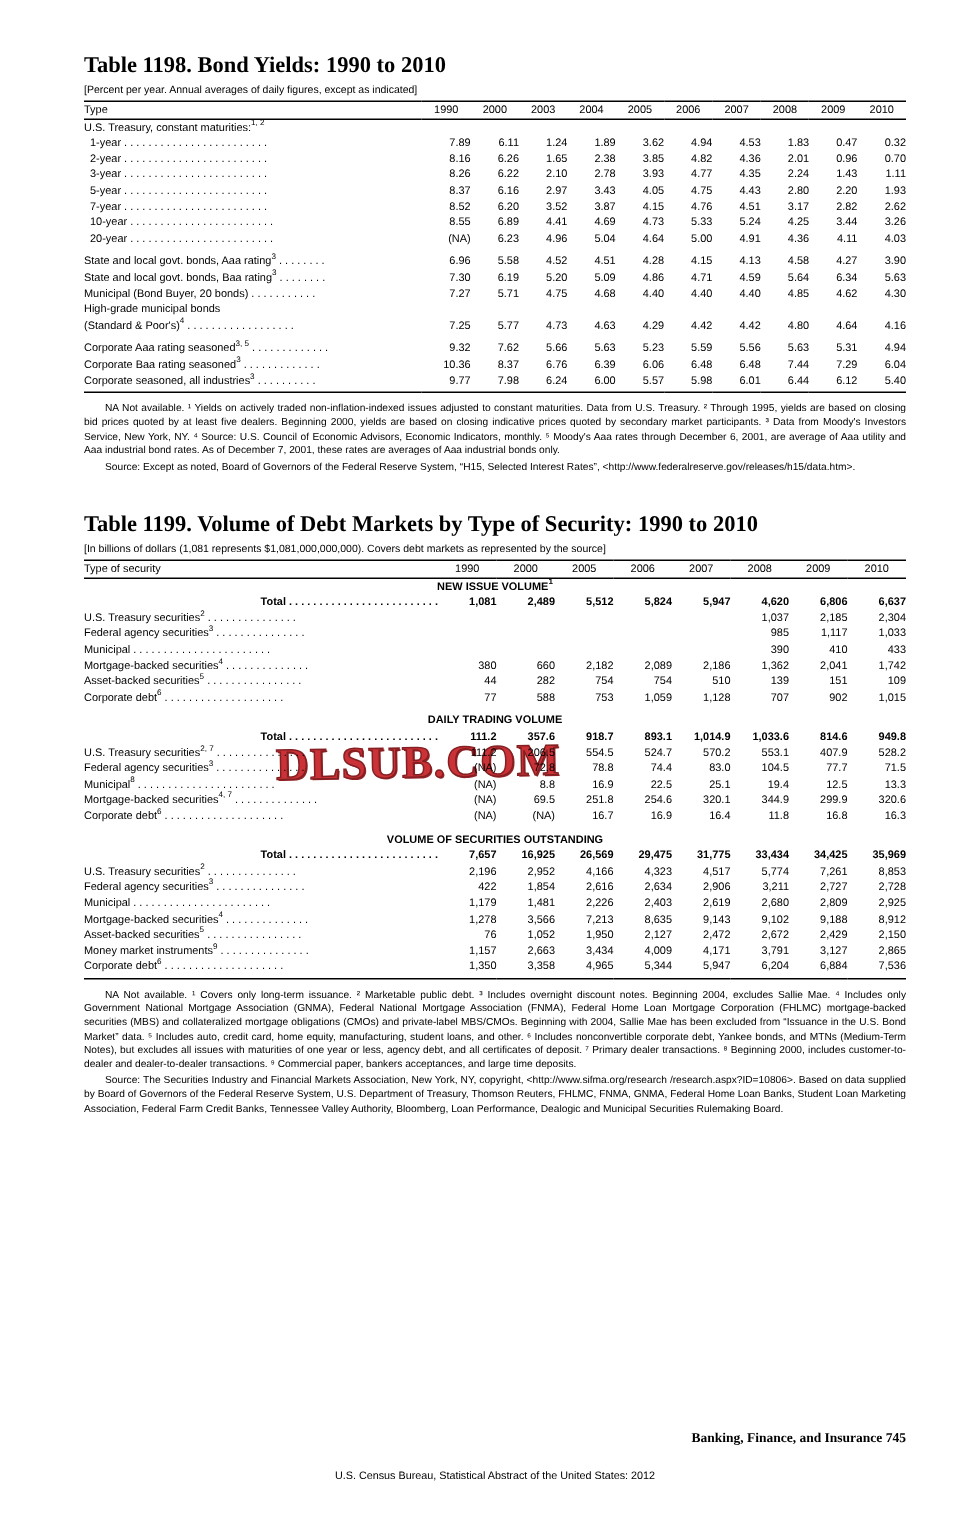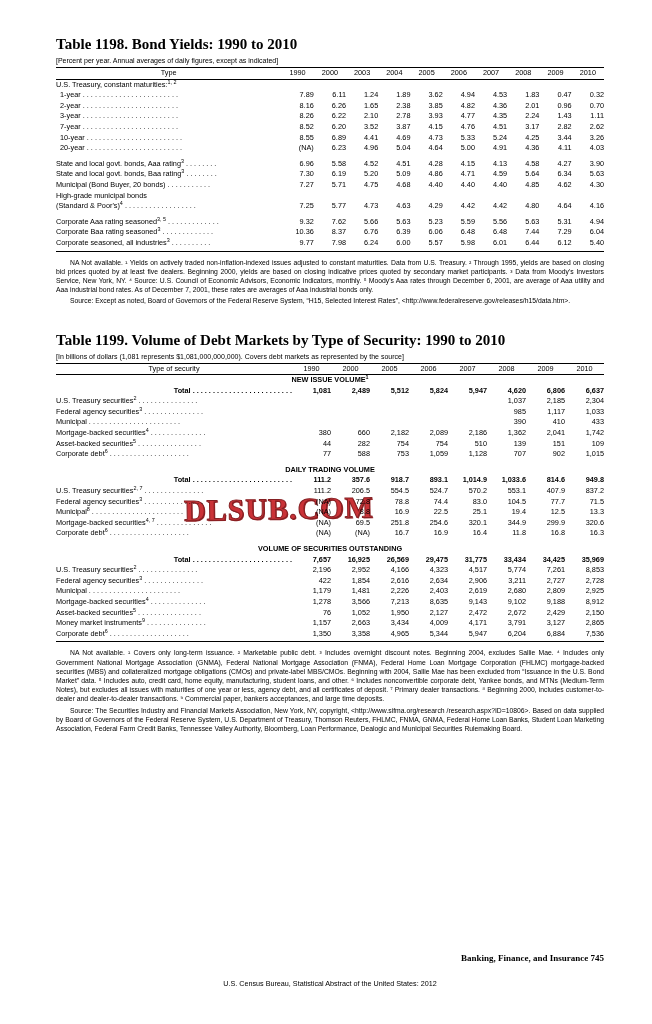--- a/index.html
+++ b/index.html
@@ -95,21 +95,21 @@
   }
   .hdr-row th {
     font-weight: normal;
     border-top: 0.8px solid #000;
     border-bottom: 0.8px solid #000;
     text-align: center;
     padding: 1px 0 1px 0;
     font-size: 7.3px;
   }
   .hdr-row th.label {
-    text-align: center;
+    text-align: left;
   }
   .endline td {
     border-bottom: 0.8px solid #000;
     height: 2px;
     padding: 0;
     line-height: 2px;
   }
   td.lab {
     text-align: left;
     padding-left: 0;
@@ -247,20 +247,33 @@
             <td class="num">2.10</td>
             <td class="num">2.78</td>
             <td class="num">3.93</td>
             <td class="num">4.77</td>
             <td class="num">4.35</td>
             <td class="num">2.24</td>
             <td class="num">1.43</td>
             <td class="num">1.11</td>
           </tr>
           <tr>
+            <td class="lab indent">5-year <span class="dots"> .  .  .  .  .  .  .  .  .  .  .  .  .  .  .  .  .  .  .  .  .  .  .  . </span></td>
+            <td class="num">8.37</td>
+            <td class="num">6.16</td>
+            <td class="num">2.97</td>
+            <td class="num">3.43</td>
+            <td class="num">4.05</td>
+            <td class="num">4.75</td>
+            <td class="num">4.43</td>
+            <td class="num">2.80</td>
+            <td class="num">2.20</td>
+            <td class="num">1.93</td>
+          </tr>
+          <tr>
             <td class="lab indent">7-year <span class="dots"> .  .  .  .  .  .  .  .  .  .  .  .  .  .  .  .  .  .  .  .  .  .  .  . </span></td>
             <td class="num">8.52</td>
             <td class="num">6.20</td>
             <td class="num">3.52</td>
             <td class="num">3.87</td>
             <td class="num">4.15</td>
             <td class="num">4.76</td>
             <td class="num">4.51</td>
             <td class="num">3.17</td>
             <td class="num">2.82</td>
@@ -544,21 +557,21 @@
             </tr>
             <tr>
               <td class="lab">U.S. Treasury securities<sup>2, 7</sup> <span class="dots"> .  .  .  .  .  .  .  .  .  .  .  .  .  .  . </span></td>
               <td class="num">111.2</td>
               <td class="num">206.5</td>
               <td class="num">554.5</td>
               <td class="num">524.7</td>
               <td class="num">570.2</td>
               <td class="num">553.1</td>
               <td class="num">407.9</td>
-              <td class="num">837.2</td>
+              <td class="num">528.2</td>
             </tr>
             <tr>
               <td class="lab">Federal agency securities<sup>3</sup> <span class="dots"> .  .  .  .  .  .  .  .  .  .  .  .  .  .  . </span></td>
               <td class="num">(NA)</td>
               <td class="num">72.8</td>
               <td class="num">78.8</td>
               <td class="num">74.4</td>
               <td class="num">83.0</td>
               <td class="num">104.5</td>
               <td class="num">77.7</td>

